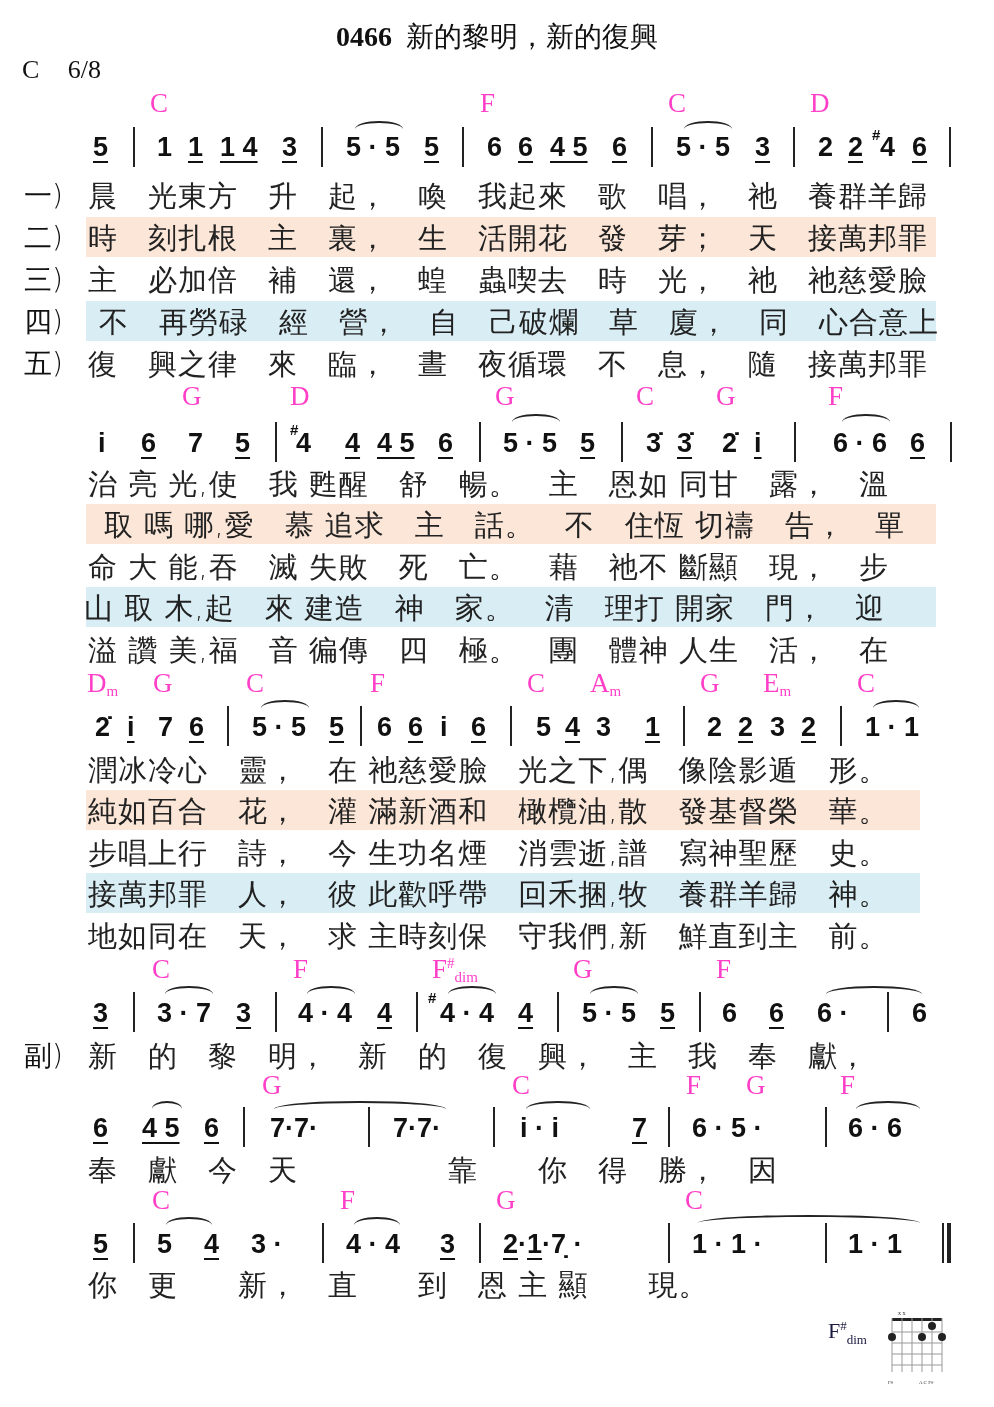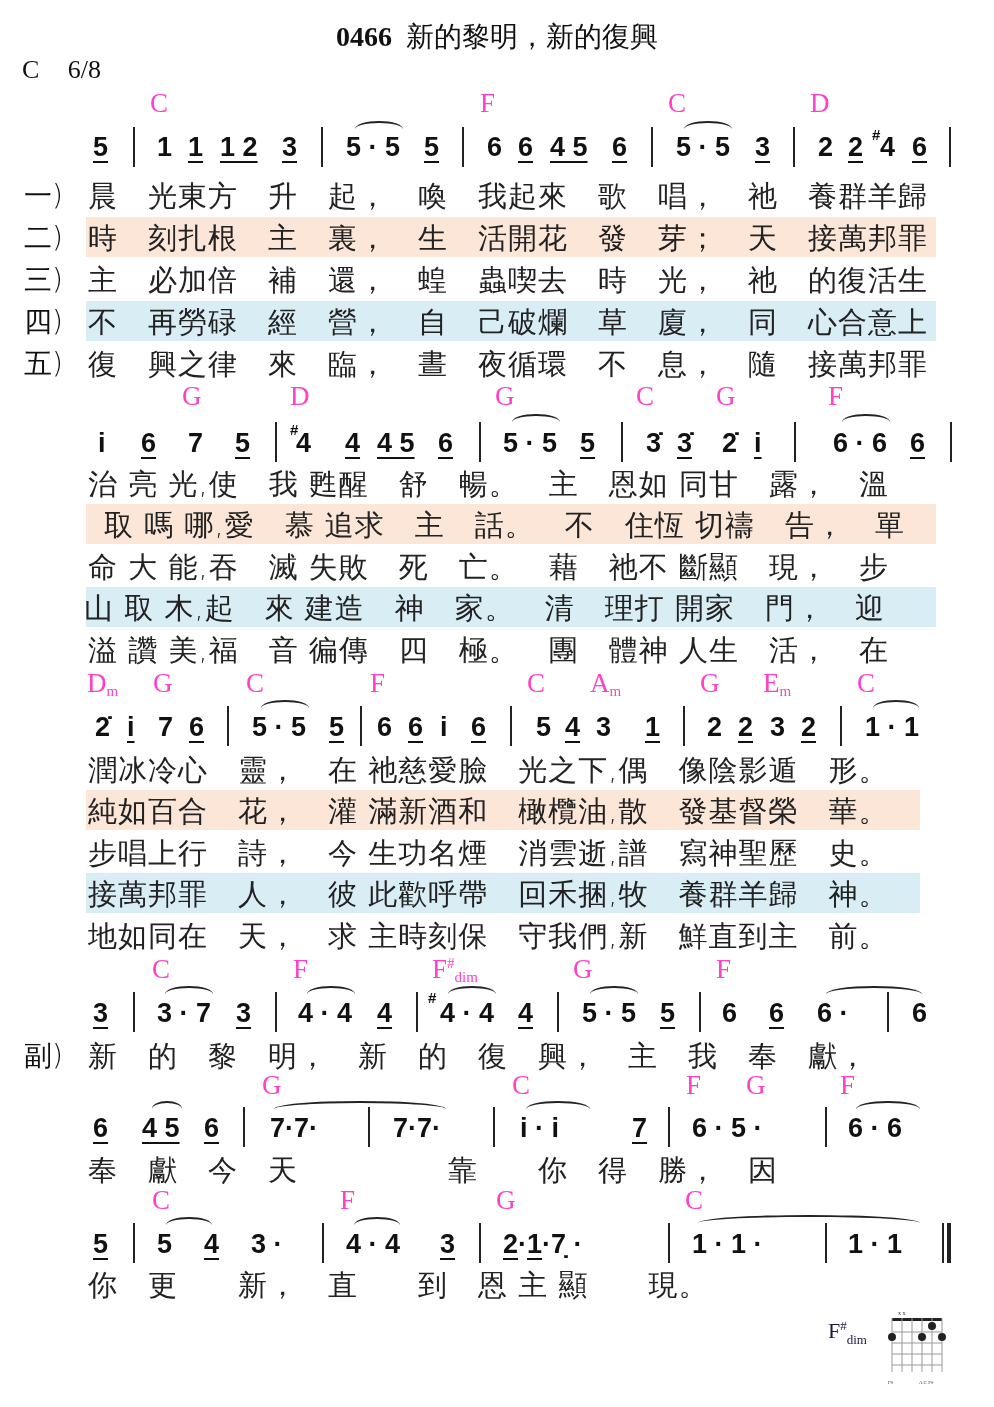--- a/index.html
+++ b/index.html
@@ -36,21 +36,21 @@
 <div>
   <span class="abs chord" style="left:150px;top:88px">C</span>
   <span class="abs chord" style="left:480px;top:88px">F</span>
   <span class="abs chord" style="left:668px;top:88px">C</span>
   <span class="abs chord" style="left:810px;top:88px">D</span>
   <div class="notes">
     <span class="n ul" style="left:93px;top:132px">5</span>
     <div class="bar" style="left:133px;top:127px"></div>
     <span class="n" style="left:157px;top:132px">1</span>
     <span class="n ul" style="left:188px;top:132px">1</span>
-    <span class="n ul" style="left:220px;top:132px">1 2</span>
+    <span class="n ul" style="left:220px;top:132px">1 4</span>
     <span class="n ul" style="left:282px;top:132px">3</span>
     <div class="bar" style="left:321px;top:127px"></div>
     <div class="tie" style="left:355px;top:121px;width:48px"></div>
     <span class="n" style="left:346px;top:132px">5 · 5</span>
     <span class="n ul" style="left:424px;top:132px">5</span>
     <div class="bar" style="left:462px;top:127px"></div>
     <span class="n" style="left:487px;top:132px">6</span>
     <span class="n ul" style="left:518px;top:132px">6</span>
     <span class="n ul" style="left:550px;top:132px">4 5</span>
     <span class="n ul" style="left:612px;top:132px">6</span>
@@ -68,22 +68,22 @@
   </div>
   <div class="band-peach" style="top:217px"></div>
   <div class="band-blue" style="top:301px"></div>
   <span class="abs verse-label" style="left:24px;top:177px">一)</span>
   <span class="abs verse-label" style="left:24px;top:219px">二)</span>
   <span class="abs verse-label" style="left:24px;top:261px">三)</span>
   <span class="abs verse-label" style="left:24px;top:303px">四)</span>
   <span class="abs verse-label" style="left:24px;top:345px">五)</span>
   <span class="abs lyr" style="left:88px;top:177px">晨　光東方　升　起，　喚　我起來　歌　唱，　祂　養群羊歸</span>
   <span class="abs lyr" style="left:88px;top:219px">時　刻扎根　主　裏，　生　活開花　發　芽；　天　接萬邦罪</span>
-  <span class="abs lyr" style="left:88px;top:261px">主　必加倍　補　還，　蝗　蟲喫去　時　光，　祂　的復活生</span>
-  <span class="abs lyr" style="left:88px;top:303px">不　再勞碌　經　營，　自　己破爛　草　廈，　同　心合意上</span>
+  <span class="abs lyr" style="left:88px;top:261px">主　必加倍　補　還，　蝗　蟲喫去　時　光，　祂　祂慈愛臉</span>
+  <span class="abs lyr" style="left:99px;top:303px">不　再勞碌　經　營，　自　己破爛　草　廈，　同　心合意上</span>
   <span class="abs lyr" style="left:88px;top:345px">復　興之律　來　臨，　晝　夜循環　不　息，　隨　接萬邦罪</span>
 </div>
 
 <div>
   <span class="abs chord" style="left:182px;top:381px">G</span>
   <span class="abs chord" style="left:290px;top:381px">D</span>
   <span class="abs chord" style="left:495px;top:381px">G</span>
   <span class="abs chord" style="left:636px;top:381px">C</span>
   <span class="abs chord" style="left:716px;top:381px">G</span>
   <span class="abs chord" style="left:828px;top:381px">F</span>

